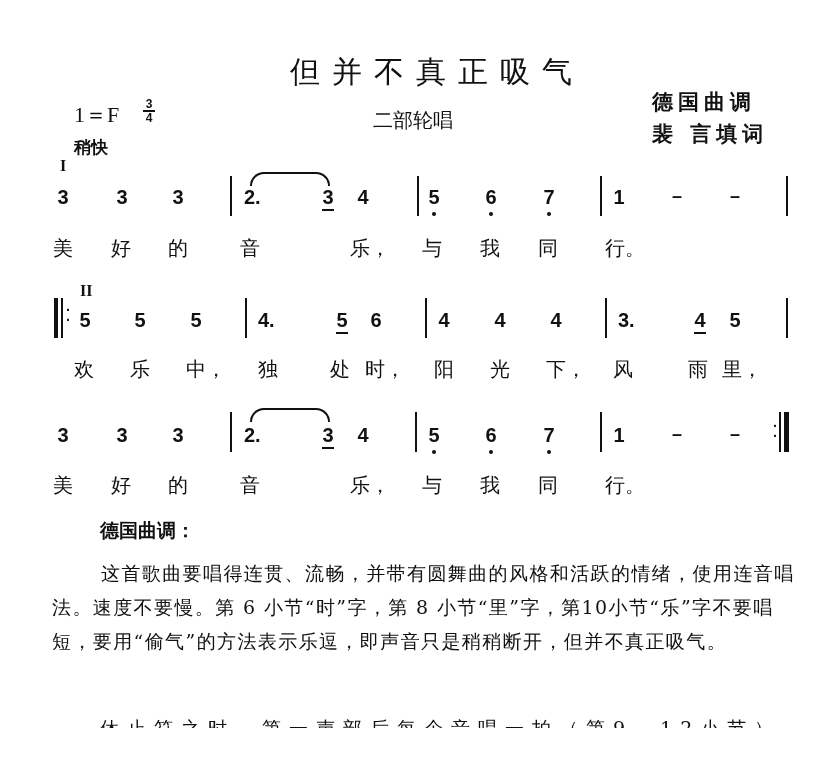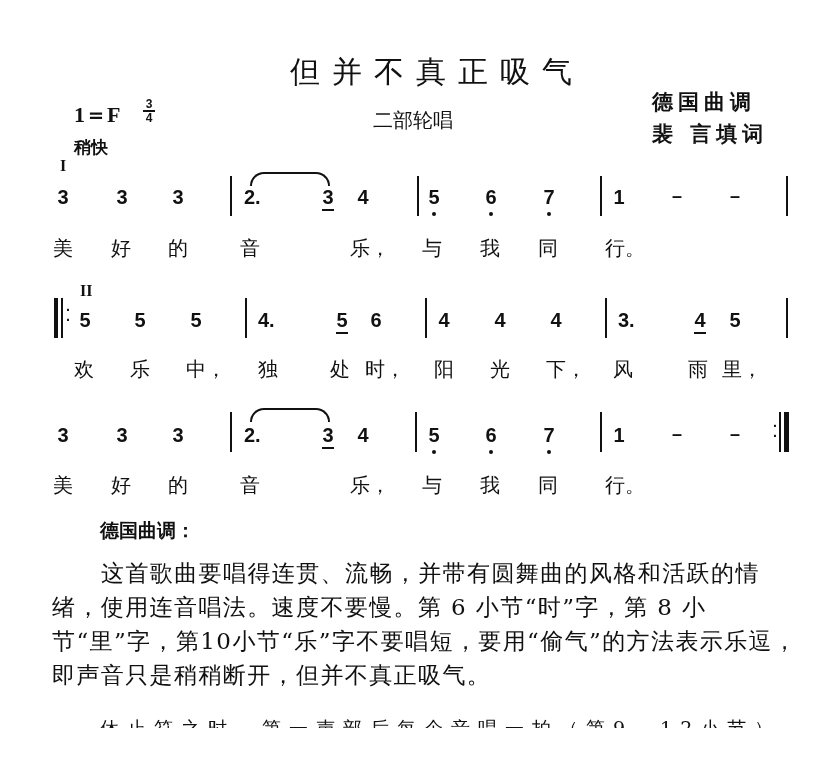--- a/index.html
+++ b/index.html
@@ -1,36 +1,36 @@
 <!DOCTYPE html>
 <html><head>
   <meta charset="utf-8">
   <style>
     html, body { margin: 0; padding: 0; background: #ffffff; }
     body { width: 837px; height: 762px; position: relative; overflow: hidden; color: #111; font-family: "DejaVu Sans", sans-serif; }
     .abs { position: absolute; white-space: nowrap; }
     .title { left: 290px; top: 52px; font-family: "DejaVu Serif", serif; font-size: 30px; letter-spacing: 12px; color: #111; }
     .credit { font-family: "DejaVu Serif", serif; font-size: 21px; font-weight: bold; letter-spacing: 5px; }
-    .key { left: 74px; top: 100px; font-family: "Liberation Serif", serif; font-weight: bold; font-size: 22px; }
+    .key { left: 74px; top: 100px; font-family: "Liberation Serif", serif; font-weight: normal; font-size: 22px; }
     .timesig { left: 143px; top: 98px; font-family: "Liberation Sans", sans-serif; font-weight: bold; font-size: 12px; line-height: 12px; text-align: center; width: 12px; }
     .timesig .bar { border-top: 2px solid #111; margin: 0; }
     .tempo { left: 74px; top: 136px; font-size: 17px; font-weight: bold; }
     .subtitle { left: 373px; top: 107px; font-size: 20px; }
     .partlabel { font-family: "Liberation Serif", serif; font-size: 16px; font-weight: bold; }
     .note { font-family: "Liberation Sans", sans-serif; font-weight: bold; font-size: 20px; text-align: center; width: 20px; }
     .note.ul::after { content: ""; position: absolute; left: 4px; right: 4px; bottom: -2px; border-bottom: 2px solid #111; }
     .note.dotbelow::after { content: ""; position: absolute; left: 8px; bottom: -7px; width: 4px; height: 4px; border-radius: 50%; background: #111; }
     .dash { font-family: "Liberation Sans", sans-serif; font-weight: bold; font-size: 18px; }
     .barline { width: 2px; background: #111; height: 40px; }
     .thickbar { width: 4px; background: #111; height: 40px; }
     .repdots { font-family: "Liberation Sans", sans-serif; font-weight: bold; font-size: 18px; }
     .lyric { font-size: 20px; }
     .tie { border: 2px solid #111; border-bottom: none; border-radius: 14px 14px 0 0; height: 12px; }
     .tips-title { left: 100px; top: 518px; font-size: 19px; font-weight: bold; }
-    .para { left: 52px; top: 556px; width: 746px; font-family: "DejaVu Serif", serif; font-size: 23px; line-height: 34px; white-space: normal; text-indent: 49px; letter-spacing: 1.4px; }
+    .para { left: 52px; top: 556px; width: 746px; font-family: "DejaVu Serif", serif; font-size: 19px; line-height: 34px; white-space: normal; text-indent: 49px; letter-spacing: 1.4px; }
     .cutoff { left: 100px; top: 716px; font-family: "DejaVu Serif", serif; font-size: 19px; color: #111; height: 12px; overflow: hidden; letter-spacing: 8px; }
   </style>
 </head>
 <body>
 
 <div class="abs title">但并不真正吸气</div>
 <div class="abs credit" style="left:616px; top:88px;margin-left:36px;">德国曲调</div>
 <div class="abs credit" style="left:652px; top:120px;">裴 言填词</div>
 <div class="abs key">1＝F</div>
 <div class="abs timesig">

